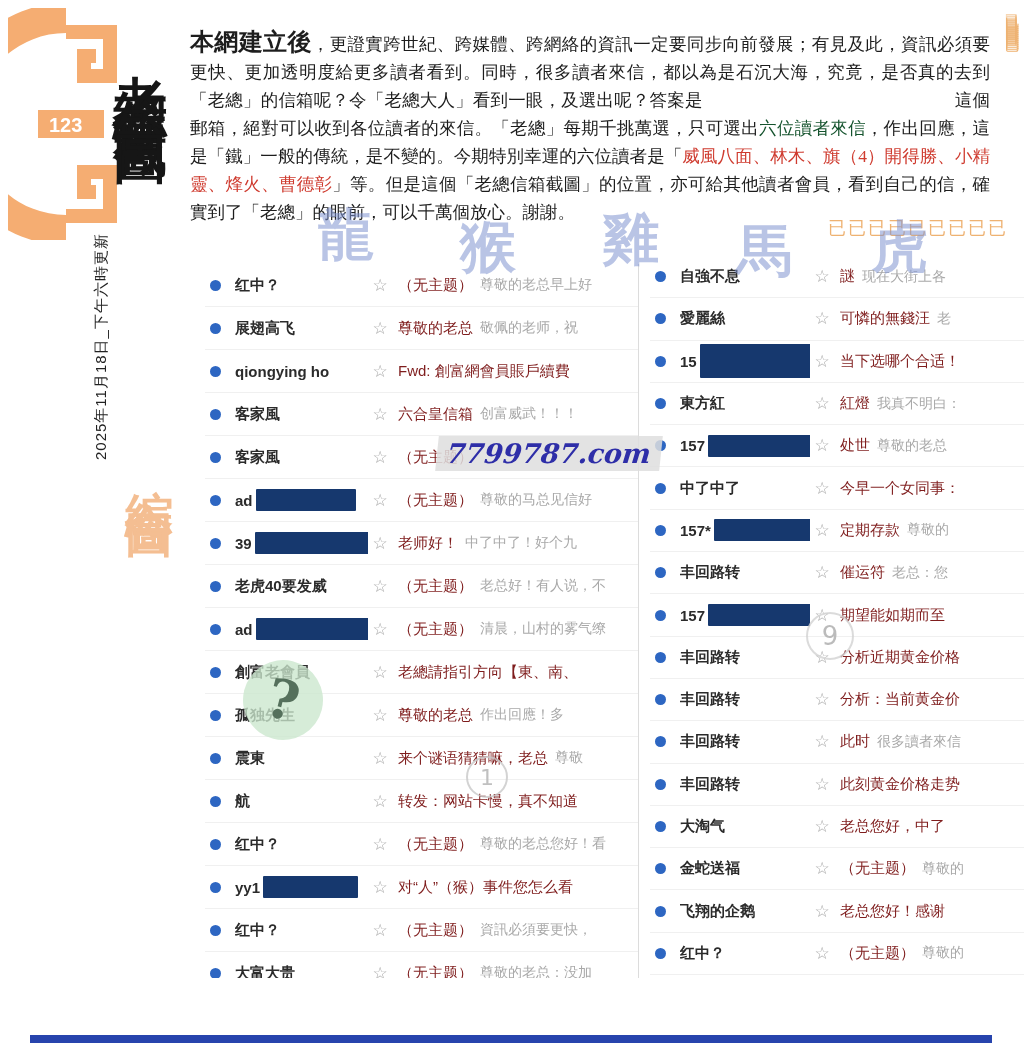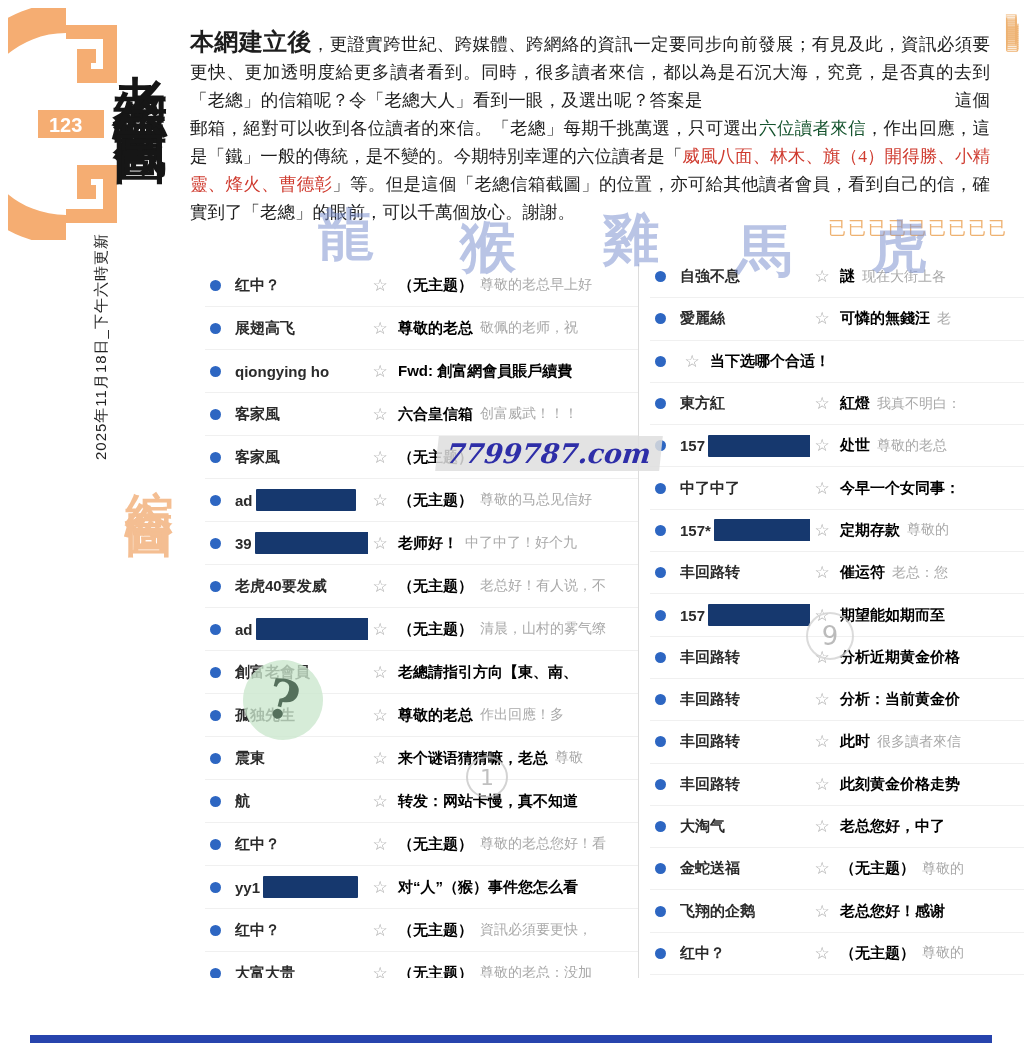--- a/index.html
+++ b/index.html
@@ -54,21 +54,21 @@
   .col-left .mail-row{height:42px;}
   .col-right .mail-row{height:41.3px;}
   .dot{flex:none;width:11px;height:11px;border-radius:50%;background:#2d66c2;margin:0 14px 0 5px;}
   .sender{
     flex:none;width:133px;font-weight:bold;font-size:15px;color:#2b2b2b;
     display:flex;align-items:center;gap:3px;overflow:hidden;
   }
   .col-right .sender{width:130px;text-align:right;}
   .redact{display:inline-block;height:22px;background:#16386e;border-radius:1px;flex:none;}
   .star{flex:none;width:24px;text-align:center;color:#a9a9a9;font-size:17px;margin-right:6px;}
-  .subject{font-weight:bold;font-size:15px;color:#000000;}
+  .subject{font-weight:normal;font-size:15px;color:#7f1d1d;}
   .preview{color:#a9a9a9;font-size:14px;margin-left:7px;}
   
   .wm{position:absolute;pointer-events:none;z-index:5;}
   .zodiac span{
     position:absolute;font-family:"DejaVu Serif",serif;font-weight:bold;
     font-size:56px;color:rgba(128,148,208,.55);
   }
   .zodiac span:nth-of-type(1){left:318px;top:198px;}
   .zodiac span:nth-of-type(2){left:460px;top:210px;}
   .zodiac span:nth-of-type(3){left:603px;top:202px;}
@@ -247,20 +247,21 @@
     </div>
     <div class="mail-row">
       <span class="dot"></span>
       <span class="sender">愛麗絲</span>
       <span class="star">☆</span>
       <span class="subject">可憐的無錢汪</span>
       <span class="preview">老</span>
     </div>
     <div class="mail-row">
       <span class="dot"></span>
+      <span class="sender">15<span class="redact" style="width: 122px; height: 34px;"></span></span>
       <span class="star">☆</span>
       <span class="subject">当下选哪个合适！</span>
       <span class="preview"></span>
     </div>
     <div class="mail-row">
       <span class="dot"></span>
       <span class="sender">東方紅</span>
       <span class="star">☆</span>
       <span class="subject">紅燈</span>
       <span class="preview">我真不明白：</span>

